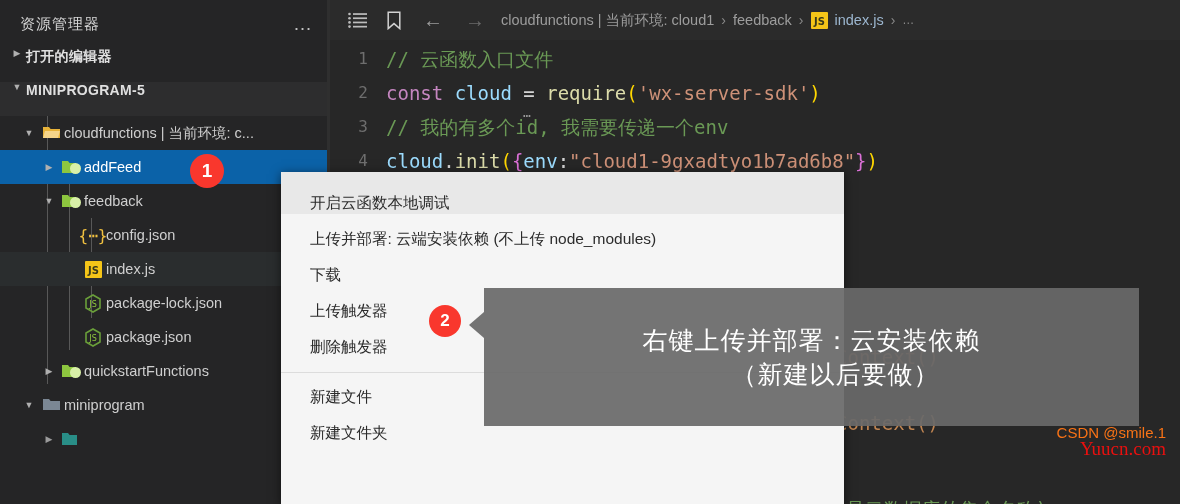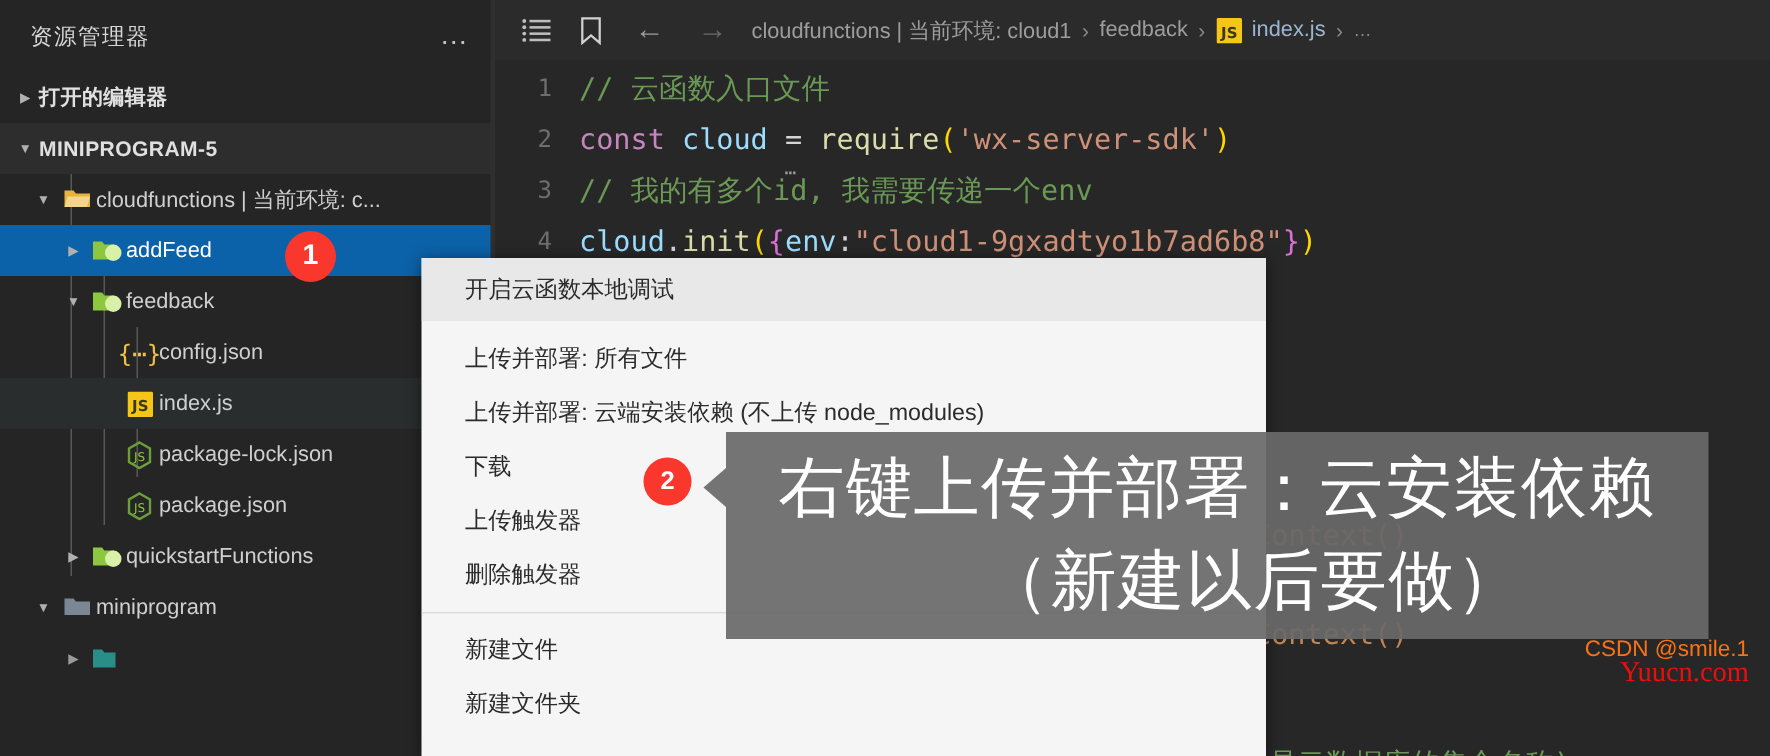--- a/index.html
+++ b/index.html
@@ -23,21 +23,21 @@
     padding: 0 16px 0 20px; justify-content: space-between;
     background: #252526;
   }
   .sb-title {
     font-size: 15px; letter-spacing: 1px; color: #d6d6d6;
     font-weight: 400;
   }
   .sb-dots { color: #c2c2c2; font-size: 19px; letter-spacing: 2px; line-height: 10px; }
 
   .sb-section {
-    height: 34px; display: flex; align-items: center;
+    height: 34px; display: flex; align-items: flex-start;
     font-size: 14px; font-weight: bold; color: #e0e0e0;
     padding-left: 8px; letter-spacing: .3px;
   }
   .sb-section.root { background: #2d2d2e; }
   .tw { width: 18px; text-align: center; font-size: 9px; color: #b0b0b0; flex: none; }
   .tw.right::before { content: "\25B6"; }
   .tw.down::before  { content: "\25BC"; }
   .tw.blank::before { content: ""; }
 
   .row {
@@ -106,34 +106,34 @@
     background: #f5f5f5;
     box-shadow: 0 2px 10px rgba(0,0,0,.55);
     font-size: 15.5px; color: #2b2b2b;
     z-index: 40;
     overflow: hidden;
   }
   .ctx-item {
     height: 36px; display: flex; align-items: center;
     padding-left: 29px; white-space: nowrap;
   }
-  .ctx-item.first { background: #e8e8e8; height: 42px; align-items: center; }
+  .ctx-item.first { background: #e8e8e8; height: 42px; align-items: flex-end; }
   .ctx-sep { height: 1px; background: #dcdcdc; margin: 7px 0 6px 0; }
   .ctx-gap { height: 7px; }
 
   
   .callout {
     position: absolute; left: 484px; top: 288px;
     width: 655px; height: 138px;
     background: rgba(105,105,105,0.93);
     z-index: 60;
     display: flex; flex-direction: column;
     align-items: center; justify-content: center;
     color: #ffffff;
-    font-size: 44px;
+    font-size: 25px;
     line-height: 1.45;
     letter-spacing: 1px;
   }
   .callout .l2 { margin-top: -2px; margin-left: 48px; }
   .callout-tip {
     position: absolute; left: -15px; top: 24px;
     width: 0; height: 0;
     border-top: 13px solid transparent;
     border-bottom: 13px solid transparent;
     border-right: 15px solid rgba(105,105,105,0.93);
@@ -386,23 +386,20 @@
     </div>
 
   </div>
 
   <div class="ctxmenu">
     <div class="ctx-item first">
       <span>开启云函数本地调试</span>
     </div>
     <div class="ctx-gap"></div>
     <div class="ctx-item">
-      <span>上传并部署: 所有文件</span>
-    </div>
-    <div class="ctx-item">
       <span>上传并部署: 云端安装依赖 (不上传 node_modules)</span>
     </div>
     <div class="ctx-item">
       <span>下载</span>
     </div>
     <div class="ctx-item">
       <span>上传触发器</span>
     </div>
     <div class="ctx-item">
       <span>删除触发器</span>

